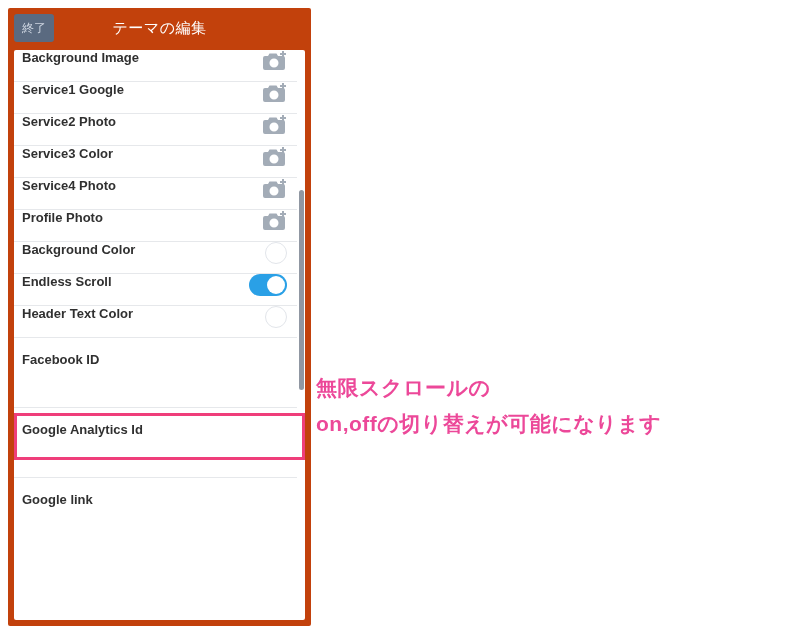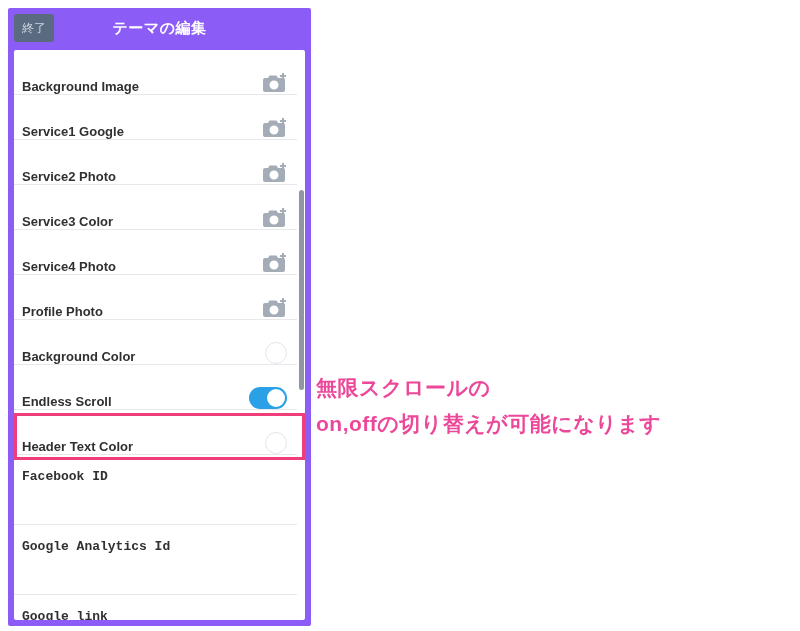--- a/index.html
+++ b/index.html
@@ -2,28 +2,28 @@
 <html><head>
 <meta charset="utf-8">
 <style>
   * { box-sizing: border-box; margin: 0; padding: 0; }
   html, body { width: 800px; height: 631px; font-family: "Helvetica Neue", Arial, sans-serif; background: #fff; overflow: hidden; }
 
   .stage { position: relative; width: 800px; height: 631px; }
 
   .panel {
     position: absolute; left: 8px; top: 8px; width: 303px; height: 618px;
-    background: #8b5cf6; border-radius: 2px; overflow: hidden;
+    background: #c2410c; border-radius: 2px; overflow: hidden;
   }
 
   .panel-header {
     height: 40px; display: flex; align-items: center; justify-content: center;
     position: relative; color: #fff;
   }
-  .panel-title { font-size: 15px; font-weight: 700; letter-spacing: .5px; }
+  .panel-title { font-size: 15px; font-weight: 400; letter-spacing: .5px; }
   .btn-exit {
     position: absolute; left: 6px; top: 6px; height: 28px; padding: 0 8px;
     background: #5a6a80; color: #cfd7e2; border: none; border-radius: 3px;
     font-size: 12px; display: flex; align-items: center; cursor: pointer;
   }
   .btn-save {
     position: absolute; right: 6px; top: 6px; height: 28px; padding: 0 10px;
     background: #2aa0e6; color: #fff; border: none; border-radius: 3px;
     font-size: 12px; display: flex; align-items: center; cursor: pointer; margin-top: 44px;
   }
@@ -34,25 +34,25 @@
   }
 
   .scroll-track {
     position: absolute; right: 1px; top: 140px; width: 5px; height: 200px;
     background: #9097a2; border-radius: 3px;
   }
 
   .list { position: absolute; left: 0; right: 8px; top: 0; bottom: 0; }
 
   .row {
-    height: 45px; border-bottom: 1px solid #e6e8eb; padding: 0 10px 0 8px;
-    display: flex; align-items: flex-end; justify-content: space-between;
+    height: 32px; border-bottom: 1px solid #e6e8eb; padding: 0 10px 0 8px;
+    display: flex; align-items: flex-start; justify-content: space-between;
     font-size: 13px; font-weight: 700; color: #303030;
   }
-  .row.tall { height: 70px; align-items: flex-start; padding-top: 14px; font-family: Liberation Mono, monospace; }
+  .row.tall { height: 70px; align-items: flex-start; padding-top: 14px; }
 
   .row-label { white-space: nowrap; }
 
   .camera-icon { width: 26px; height: 22px; position: relative; color: #a3acb7; }
   .camera-icon svg { width: 26px; height: 22px; display: block; }
 
   .swatch { width: 22px; height: 22px; border-radius: 50%; border: 1px solid #e2e5ea; background: #fff; }
 
   .toggle {
     width: 38px; height: 22px; border-radius: 11px; background: #2aa0e6;

